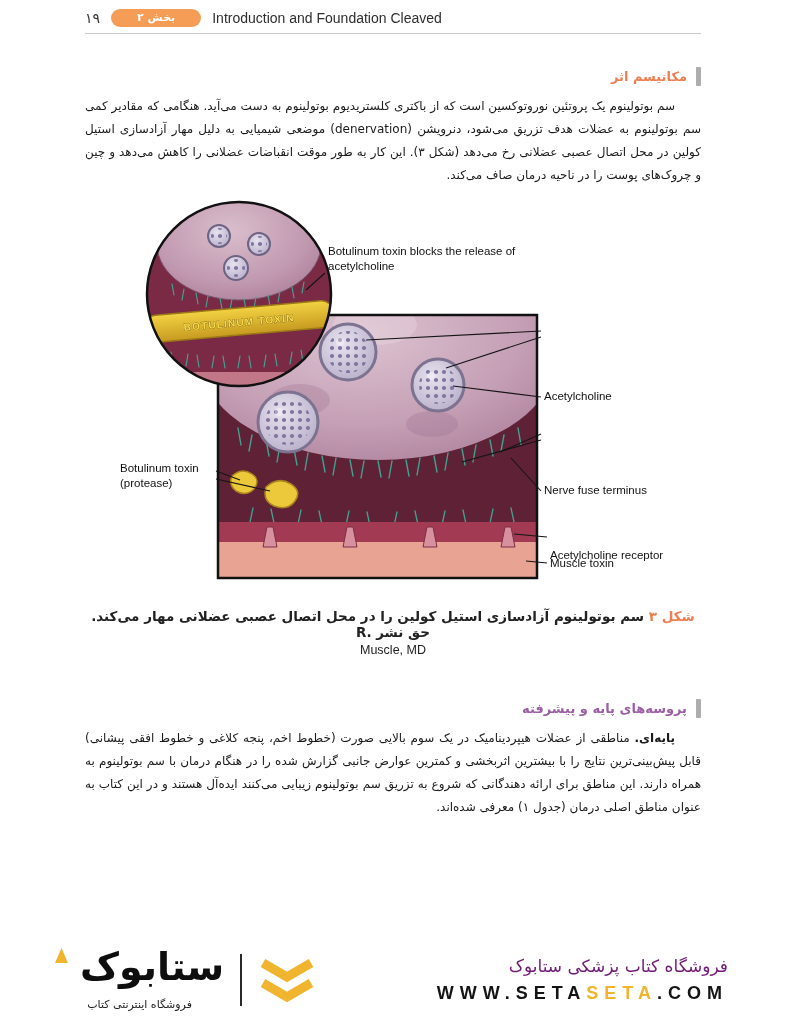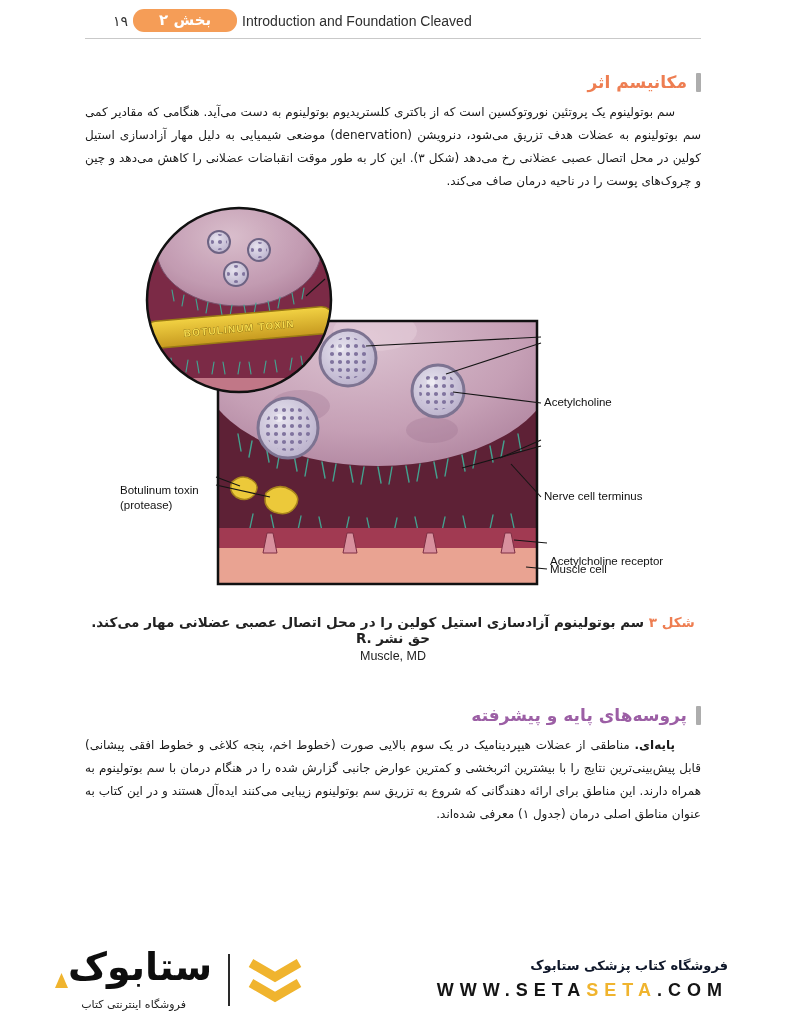--- a/index.html
+++ b/index.html
@@ -9,32 +9,32 @@
     width: 786px; height: 1023px;
     margin: 0 auto;
     background: #fff;
     font-family: "DejaVu Sans", sans-serif;
     color: #1a1a1a;
     overflow: hidden;
   }
   .content { padding: 0 85px; }
 
   
-  .header-row { display: flex; align-items: center; gap: 5px; padding-top: 9px; margin-left: 28px; }
+  .header-row { display: flex; align-items: center; gap: 11px; padding-top: 9px; }
   .page-number { font-size: 14px; color: #333; }
   .badge {
     background: var(--badge_orange, #f59d57);
-    color: #fff; font-size: 15px; font-weight: bold;
+    color: #fff; font-size: 11px; font-weight: bold;
     padding: 2px 26px 3px; border-radius: 11px; direction: rtl; line-height: 1.2;
   }
   .header-title { font-family: "Liberation Sans", sans-serif; font-size: 14px; color: #2e2e2e; }
   .header-line { border: none; border-top: 1.5px solid #c9c9c9; margin-top: 6px; }
 
   
-  .section-heading { display: flex; align-items: center; gap: 9px; font-size: 17px; font-weight: bold; }
+  .section-heading { display: flex; align-items: center; gap: 9px; font-size: 13px; font-weight: bold; }
   .section-heading .bar { width: 5px; height: 19px; background: #adadad; border-radius: 1px; flex: none; }
   .heading-mechanism  { color: var(--accent_orange, #ee7e52); margin-top: 33px; }
   .heading-procedures { color: var(--heading_purple, #9c5fa5); margin-top: 42px; }
 
   
   .body-paragraph {
     direction: rtl; text-align: justify;
     font-size: 12px; line-height: 1.92;
     margin-top: 9px; text-indent: 26px; color: #1a1a1a;
   }
@@ -44,21 +44,21 @@
   .fig-art { position: absolute; left: 0; top: 0; width: 575px; height: 385px; }
   .fig-label {
     position: absolute; font-family: "Liberation Sans", sans-serif;
     font-size: 11.5px; line-height: 1.28; color: #111;
   }
   .lbl-blocks   { left: 208px; top:  44px; width: 192px; }
   .lbl-synaptic { left: 424px; top: 119px; width: 108px; }
   .lbl-ach      { left: 424px; top: 189px; width: 142px; }
   .lbl-cleaved  { left: 424px; top: 227px; width: 112px; }
   .lbl-nerve    { left: 424px; top: 283px; width: 146px; }
-  .lbl-protease { left:   0px; top: 277px; width:  96px; }
+  .lbl-protease { left:   0px; top: 261px; width:  96px; }
   .lbl-receptor { left: 430px; top: 348px; width: 146px; }
   .lbl-muscle   { left: 430px; top: 356px; width: 120px; }
 
   svg text.band-text {
     font-family: "Liberation Sans", sans-serif;
     font-size: 10px; font-weight: bold; letter-spacing: 1.2px;
     fill: #f6dc4e; stroke: #6e540a; stroke-width: 0.6px; paint-order: stroke;
   }
 
   .caption { text-align: center; margin-top: 23px; }
@@ -66,30 +66,30 @@
   .caption-label { color: var(--accent_orange, #ee7e52); }
   .caption-line2 { font-family: "Liberation Sans", sans-serif; font-size: 12.5px; margin-top: 3px; color: #222; }
 
   
   .footer {
     position: absolute; left: 55px; right: 58px; bottom: 12px;
     display: flex; justify-content: space-between; align-items: center;
   }
   .logo-group { display: flex; align-items: center; gap: 16px; }
   .logo-block { text-align: center; }
-  .logo-cal { display: flex; align-items: flex-end; gap: 0; }
+  .logo-cal { display: flex; align-items: flex-start; gap: 12px; }
   .logo-accent {
     width: 13px; height: 15px; background: var(--gold, #f0b42e);
     clip-path: polygon(0 100%, 50% 0, 100% 100%); flex: none;
   }
   .logo-cal-text { font-size: 38px; font-weight: bold; color: #0e0e0e; line-height: 1.05; direction: rtl; }
   .logo-subtitle { font-size: 11px; color: #222; margin-top: 10px; direction: rtl; }
   .logo-sep { width: 2px; height: 52px; background: #2a2a2a; flex: none; }
   .store-block { display: flex; flex-direction: column; align-items: flex-end; gap: 7px; }
-  .store-name { direction: rtl; font-size: 13px; font-weight: bold; color: #0f172a; }
+  .store-name { direction: rtl; font-size: 17px; font-weight: normal; color: #701a75; }
   .store-url {
     font-family: "Liberation Sans", sans-serif; font-size: 18px; font-weight: bold;
     letter-spacing: 6px; color: #141414; white-space: nowrap;
   }
   .store-url .gold { color: var(--gold, #f0b42e); }
 </style>
 </head>
 <body>
 
 <div class="page">
@@ -203,25 +203,26 @@
           <line x1="421" y1="234" x2="380" y2="252"></line>
           <line x1="421" y1="240" x2="342" y2="262"></line>
           <line x1="421" y1="291" x2="391" y2="258"></line>
           <line x1="427" y1="337" x2="394" y2="334"></line>
           <line x1="427" y1="363" x2="406" y2="361"></line>
           <line x1="96" y1="271" x2="120" y2="280"></line>
           <line x1="96" y1="279" x2="150" y2="291"></line>
         </g>
       </svg>
 
+      <div class="fig-label lbl-blocks">Botulinum toxin blocks the release of acetylcholine</div>
       <div class="fig-label lbl-ach">Acetylcholine</div>
-      <div class="fig-label lbl-nerve">Nerve cell terminus</div>
+      <div class="fig-label lbl-nerve">Nerve fuse terminus</div>
       <div class="fig-label lbl-protease">Botulinum toxin (protease)</div>
       <div class="fig-label lbl-receptor">Acetylcholine receptor</div>
-      <div class="fig-label lbl-muscle">Muscle cell</div>
+      <div class="fig-label lbl-muscle">Muscle toxin</div>
     </div>
 
     <div class="caption">
       <div class="caption-line1" dir="rtl">
         <span class="caption-label">شکل ۳</span>
         <span>سم بوتولینوم آزادسازی استیل کولین را در محل اتصال عصبی عضلانی مهار می‌کند. حق نشر .R</span>
       </div>
       <div class="caption-line2">Muscle, MD</div>
     </div>
 

